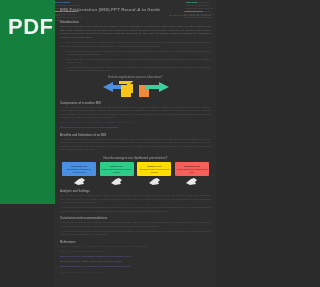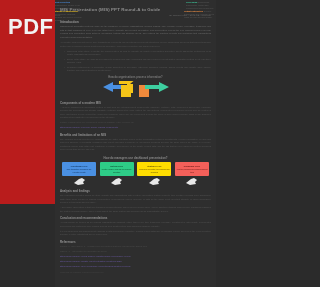--- a/index.html
+++ b/index.html
@@ -1,17 +1,17 @@
 <!DOCTYPE html>
 <html><head>
 <meta charset="utf-8">
 <style>
   html,body{margin:0;padding:0;background:#2b2b2b;}
   body{width:216px;height:287px;overflow:hidden;font-family:"Liberation Sans",sans-serif;}
-  .page{position:relative;width:216px;height:204px;background:#b91c1c;}
+  .page{position:relative;width:216px;height:204px;background:#15803d;}
 
   
   .pdf-badge{position:absolute;left:8px;top:14px;font-size:22px;font-weight:bold;
     color:#f2f2f2;letter-spacing:.5px;font-family:"Liberation Sans",sans-serif;}
 
   
   .doc{position:absolute;left:55px;top:0;width:161px;height:287px;background:#2e2e2e;
     overflow:hidden;}
 
   .pad{padding:5px 5px 0 5px;}

